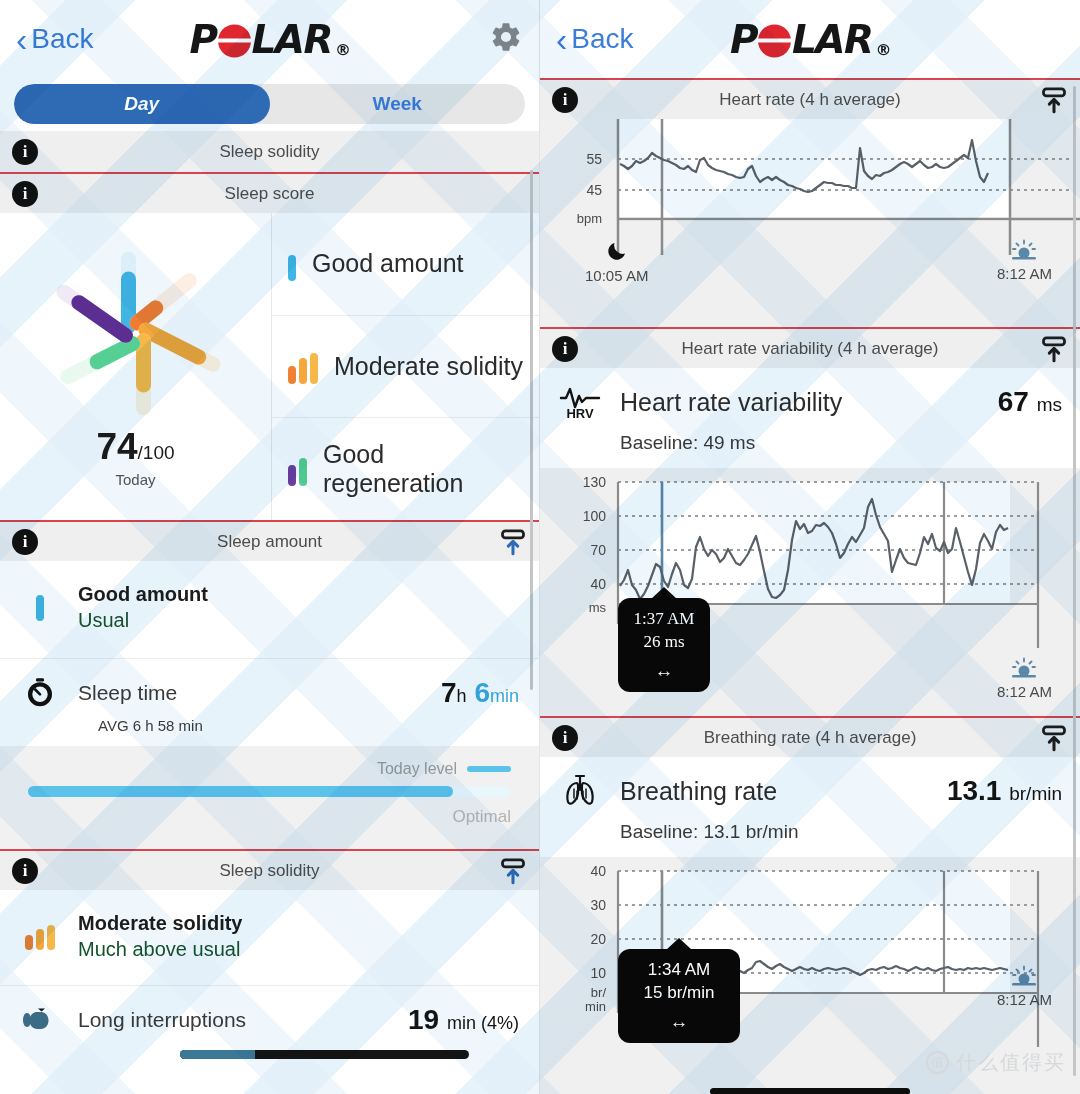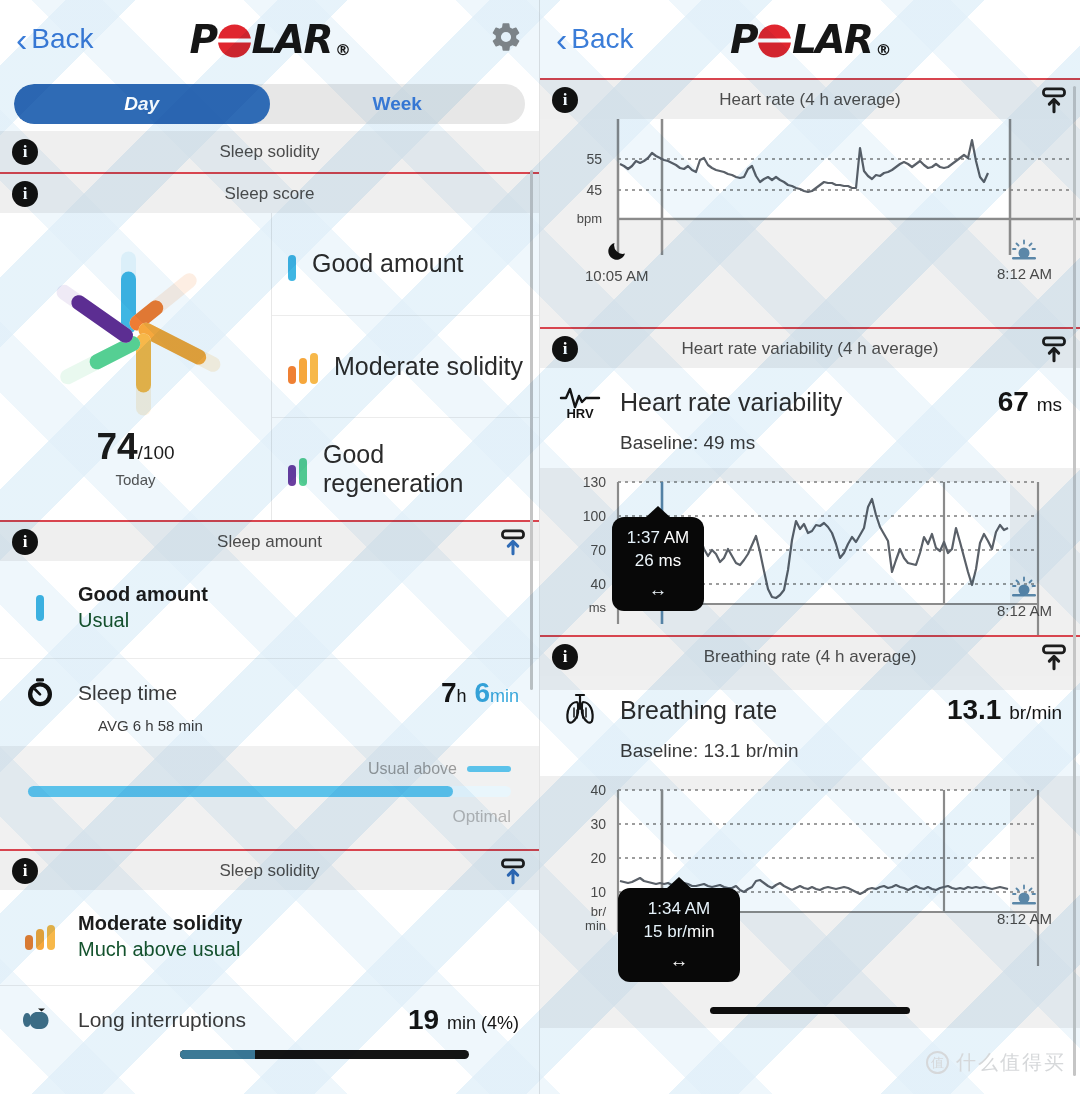--- a/index.html
+++ b/index.html
@@ -368,21 +368,21 @@
       </div>
       <div class="row-val">
         <span>7</span><small>h</small>
         <span class="val-blue">6</span><small class="val-blue">min</small>
       </div>
     </div>
     <div class="avg-line">AVG 6 h 58 min</div>
 
     <div class="usual-wrap">
       <div class="usual-top">
-        <span class="t">Usual above</span>
+        <span class="t">Today level</span>
         <span class="dash"></span>
       </div>
       <div class="usual-track">
         <div class="usual-fill" style="width:88%;"></div>
       </div>
       <div class="usual-opt">Optimal</div>
     </div>
 
     <div class="sec-head">
       <div class="info-ico">i</div>
@@ -514,41 +514,41 @@
         <path d="M3 16h5l4-9 5 18 4-11 3 6 4-4h13" fill="none" stroke="#141414" stroke-width="2.4" stroke-linejoin="round" stroke-linecap="round"></path>
         <text x="22" y="36" text-anchor="middle" font-size="13" font-weight="bold" fill="#141414" font-family="Liberation Sans, sans-serif">HRV</text>
       </svg>
       <span class="metric-name">Heart rate variability</span>
       <span class="metric-val">
         <span>67</span> <small>ms</small>
       </span>
     </div>
     <div class="baseline">Baseline: 49 ms</div>
 
-    <div class="plot" style="height:167px;">
+    <div class="plot" style="height:248px;">
       <svg width="540" height="222" viewBox="0 0 540 222">
         <rect x="0" y="0" width="540" height="222" fill="#f0f0f0"></rect>
         <rect x="78" y="14" width="392" height="122" fill="#ffffff"></rect>
         <line x1="78" y1="14" x2="498" y2="14" stroke="#7d7d7d" stroke-width="1.6" stroke-dasharray="3 4"></line>
         <line x1="78" y1="48" x2="498" y2="48" stroke="#7d7d7d" stroke-width="1.6" stroke-dasharray="3 4"></line>
         <line x1="78" y1="82" x2="498" y2="82" stroke="#7d7d7d" stroke-width="1.6" stroke-dasharray="3 4"></line>
         <line x1="78" y1="116" x2="498" y2="116" stroke="#7d7d7d" stroke-width="1.6" stroke-dasharray="3 4"></line>
         <line x1="78" y1="136" x2="498" y2="136" stroke="#8b8b8b" stroke-width="2.2"></line>
         <line x1="78" y1="14" x2="78" y2="156" stroke="#8b8b8b" stroke-width="2.2"></line>
         <line x1="122" y1="14" x2="122" y2="156" stroke="#5b87a8" stroke-width="2.6"></line>
         <line x1="404" y1="14" x2="404" y2="136" stroke="#8b8b8b" stroke-width="2.2"></line>
         <line x1="498" y1="14" x2="498" y2="180" stroke="#8b8b8b" stroke-width="2.2"></line>
         <text class="axis-lbl" x="66" y="19" text-anchor="end">130</text>
         <text class="axis-lbl" x="66" y="53" text-anchor="end">100</text>
         <text class="axis-lbl" x="66" y="87" text-anchor="end">70</text>
         <text class="axis-lbl" x="66" y="121" text-anchor="end">40</text>
         <text class="axis-unit" x="66" y="144" text-anchor="end">ms</text>
         <polyline fill="none" stroke="#5a6068" stroke-width="2.2" stroke-linejoin="round" points="80,118 84,112 88,102 92,117 96,122 100,131 104,126 108,118 112,107 116,96 120,99 124,113 128,119 132,106 136,95 140,102 144,117 148,120 152,111 156,79 160,69 164,81 168,88 172,82 176,86 180,94 184,90 188,81 192,88 196,95 200,97 204,92 208,86 212,77 216,68 220,84 224,103 228,121 232,129 236,130 240,127 244,122 248,102 252,72 256,53 260,61 264,56 268,65 272,63 276,57 280,58 284,55 288,59 292,65 296,76 300,90 304,85 308,76 312,69 316,74 320,67 324,60 328,39 332,31 336,47 340,59 344,66 348,73 352,104 356,92 360,81 364,90 368,95 372,96 376,97 380,85 384,69 388,76 392,66 396,80 400,83 404,74 408,85 412,81 416,60 420,74 424,89 428,104 432,117 436,101 440,75 444,66 448,73 452,81 456,64 460,57 464,62 468,60"></polyline>
       </svg>
-      <div class="tooltip" style="left:72px; bottom:24px; width:92px;">
+      <div class="tooltip" style="left:78px; bottom:24px; width:92px;font-family:Liberation Serif, serif;">
         <div class="tail"></div>
         <div>1:37 AM</div>
         <div>26 ms</div>
         <div class="drag">↔</div>
       </div>
       <div class="tstamp" style="right:28px; bottom:16px;">
         <svg width="26" height="22" viewBox="0 0 26 22">
           <circle cx="13" cy="14" r="5.5" fill="#5b87a8"></circle>
           <g stroke="#5b87a8" stroke-width="1.8" stroke-linecap="round">
             <path d="M13 1.5v3M5.5 4.5l2 2M20.5 4.5l-2 2M2 10h2.5M21.5 10H24"></path>
@@ -601,21 +601,21 @@
         <line x1="404" y1="14" x2="404" y2="136" stroke="#8b8b8b" stroke-width="2.2"></line>
         <line x1="498" y1="14" x2="498" y2="190" stroke="#8b8b8b" stroke-width="2.2"></line>
         <text class="axis-lbl" x="66" y="19" text-anchor="end">40</text>
         <text class="axis-lbl" x="66" y="53" text-anchor="end">30</text>
         <text class="axis-lbl" x="66" y="87" text-anchor="end">20</text>
         <text class="axis-lbl" x="66" y="121" text-anchor="end">10</text>
         <text class="axis-unit" x="66" y="140" text-anchor="end">br/</text>
         <text class="axis-unit" x="66" y="154" text-anchor="end">min</text>
         <polyline fill="none" stroke="#5a6068" stroke-width="2.2" stroke-linejoin="round" points="80,105 84,106 88,107 92,106 96,104 100,102 104,105 108,106 112,107 116,108 120,107 124,108 128,107 132,109 136,109 140,108 144,107 148,108 152,110 156,110 160,109 164,108 168,110 172,111 176,110 180,109 184,111 188,112 192,112 196,110 200,114 204,116 208,113 212,111 216,105 220,104 224,107 228,110 232,112 236,109 240,107 244,110 248,112 252,114 256,112 260,110 264,112 268,113 272,111 276,113 280,114 284,112 288,111 292,112 296,113 300,112 304,111 308,112 312,114 316,116 320,118 324,116 328,113 332,112 336,113 340,111 344,110 348,112 352,111 356,109 360,111 364,112 368,114 372,112 376,110 380,112 384,113 388,111 392,113 396,114 400,112 404,111 408,110 412,112 416,113 420,112 424,113 428,111 432,112 436,111 440,112 444,111 448,112 452,113 456,112 460,111 464,112 468,113"></polyline>
       </svg>
-      <div class="tooltip" style="left:78px; top:112px; width:122px;">
+      <div class="tooltip" style="left:78px; top:92px; width:122px;">
         <div class="tail"></div>
         <div>1:34 AM</div>
         <div>15 br/min</div>
         <div class="drag">↔</div>
       </div>
       <div class="tstamp" style="right:28px; top:108px;">
         <svg width="26" height="22" viewBox="0 0 26 22">
           <circle cx="13" cy="14" r="5.5" fill="#5b87a8"></circle>
           <g stroke="#5b87a8" stroke-width="1.8" stroke-linecap="round">
             <path d="M13 1.5v3M5.5 4.5l2 2M20.5 4.5l-2 2M2 10h2.5M21.5 10H24"></path>

